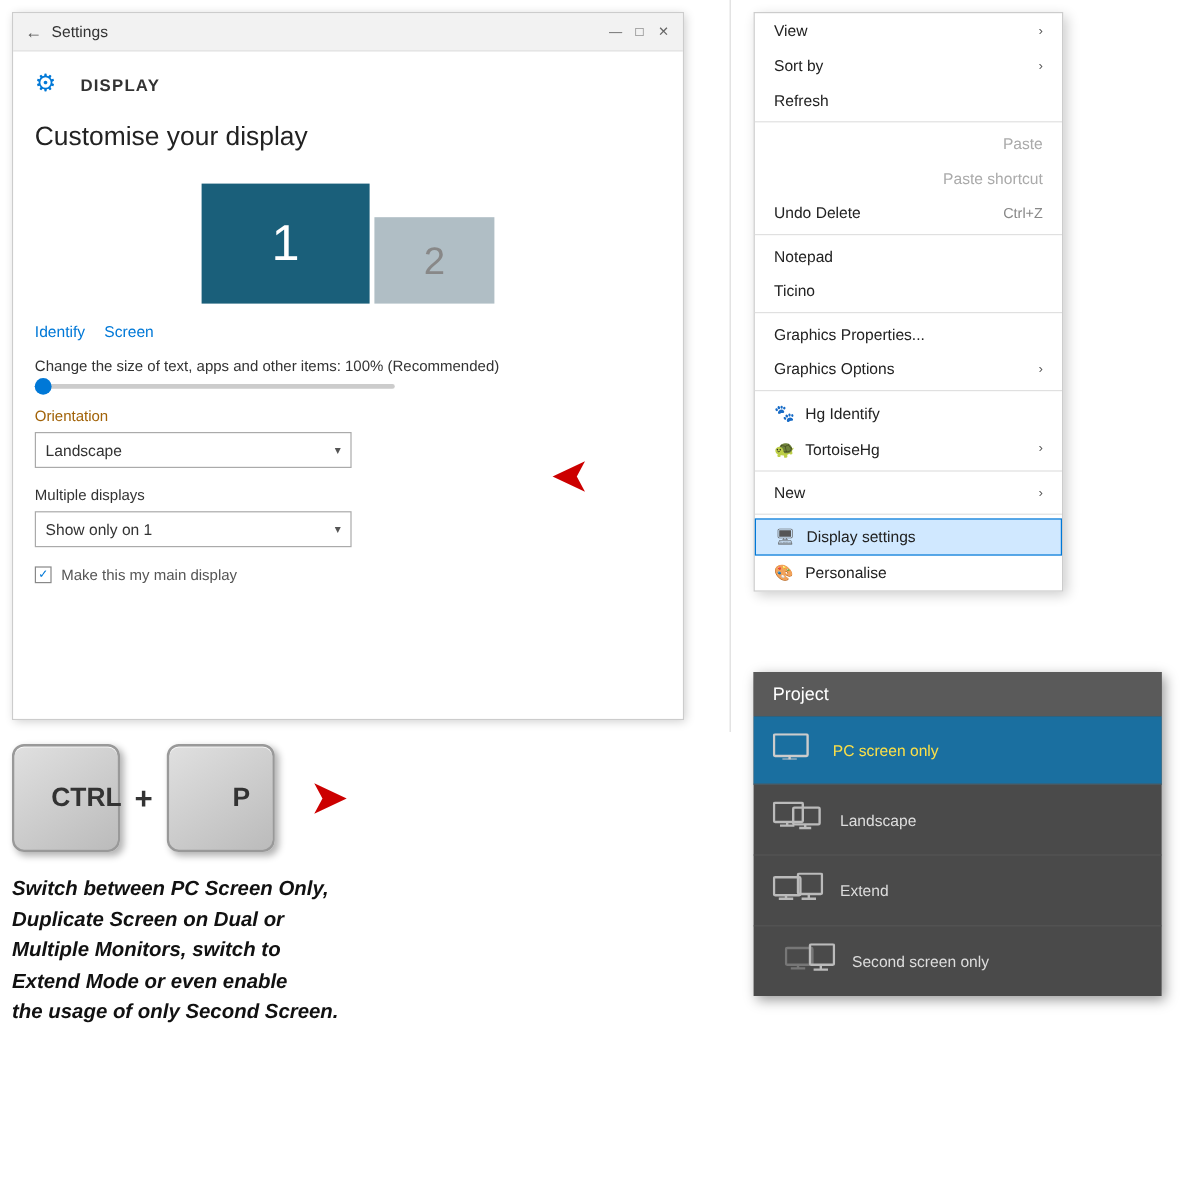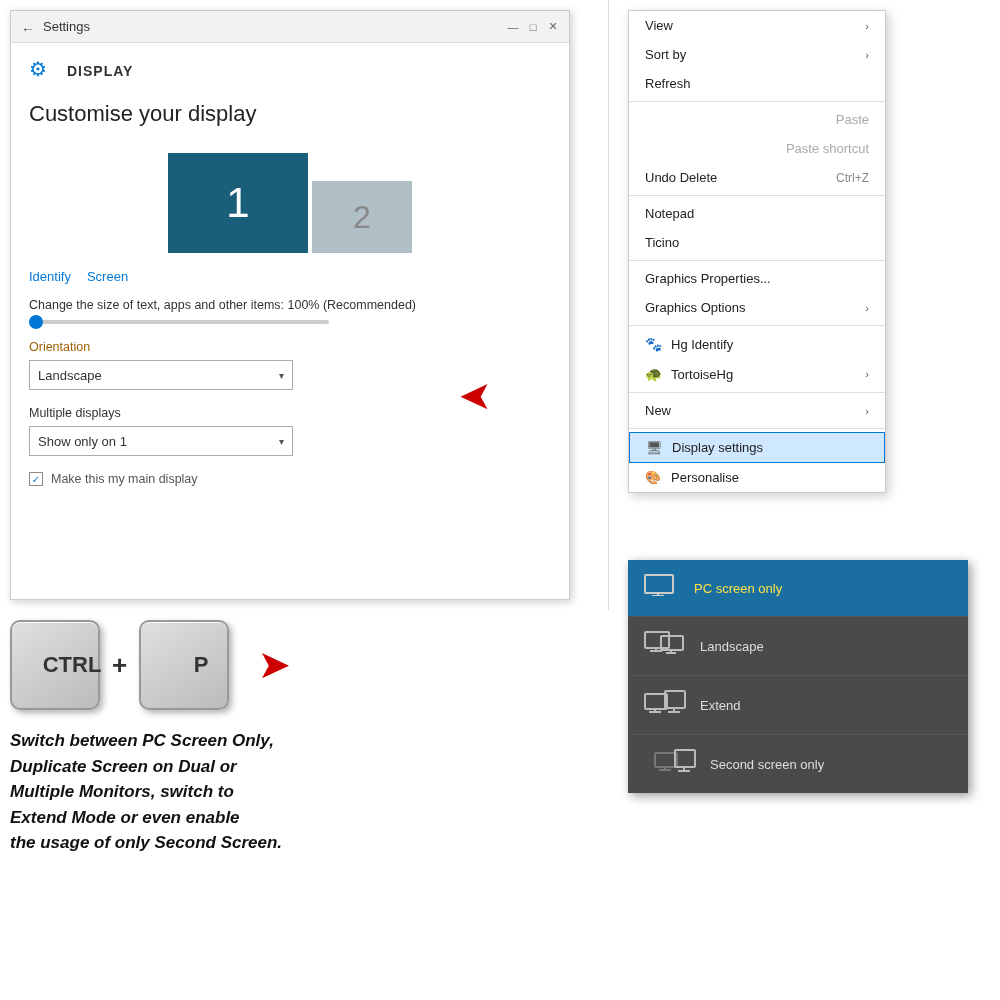--- a/index.html
+++ b/index.html
@@ -518,20 +518,21 @@
   <div class="description-text">
     Switch between PC Screen Only,<br>
     Duplicate Screen on Dual or<br>
     Multiple Monitors, switch to<br>
     Extend Mode or even enable<br>
     the usage of only Second Screen.
   </div>
 </div>
 
 <div class="project-panel">
+  <div class="project-header">Project</div>
 
   <div class="project-item active">
     <span class="project-item-icon">
       <svg width="36" height="22" viewBox="0 0 36 22" fill="none" xmlns="http://www.w3.org/2000/svg">
         <rect x="1" y="1" width="28" height="18" rx="1" stroke="#ccc" stroke-width="2" fill="none"></rect>
         <line x1="14" y1="19" x2="14" y2="22" stroke="#ccc" stroke-width="2"></line>
         <line x1="8" y1="22" x2="20" y2="22" stroke="#ccc" stroke-width="2"></line>
       </svg>
     </span>
     <span class="project-item-label">PC screen only</span>

